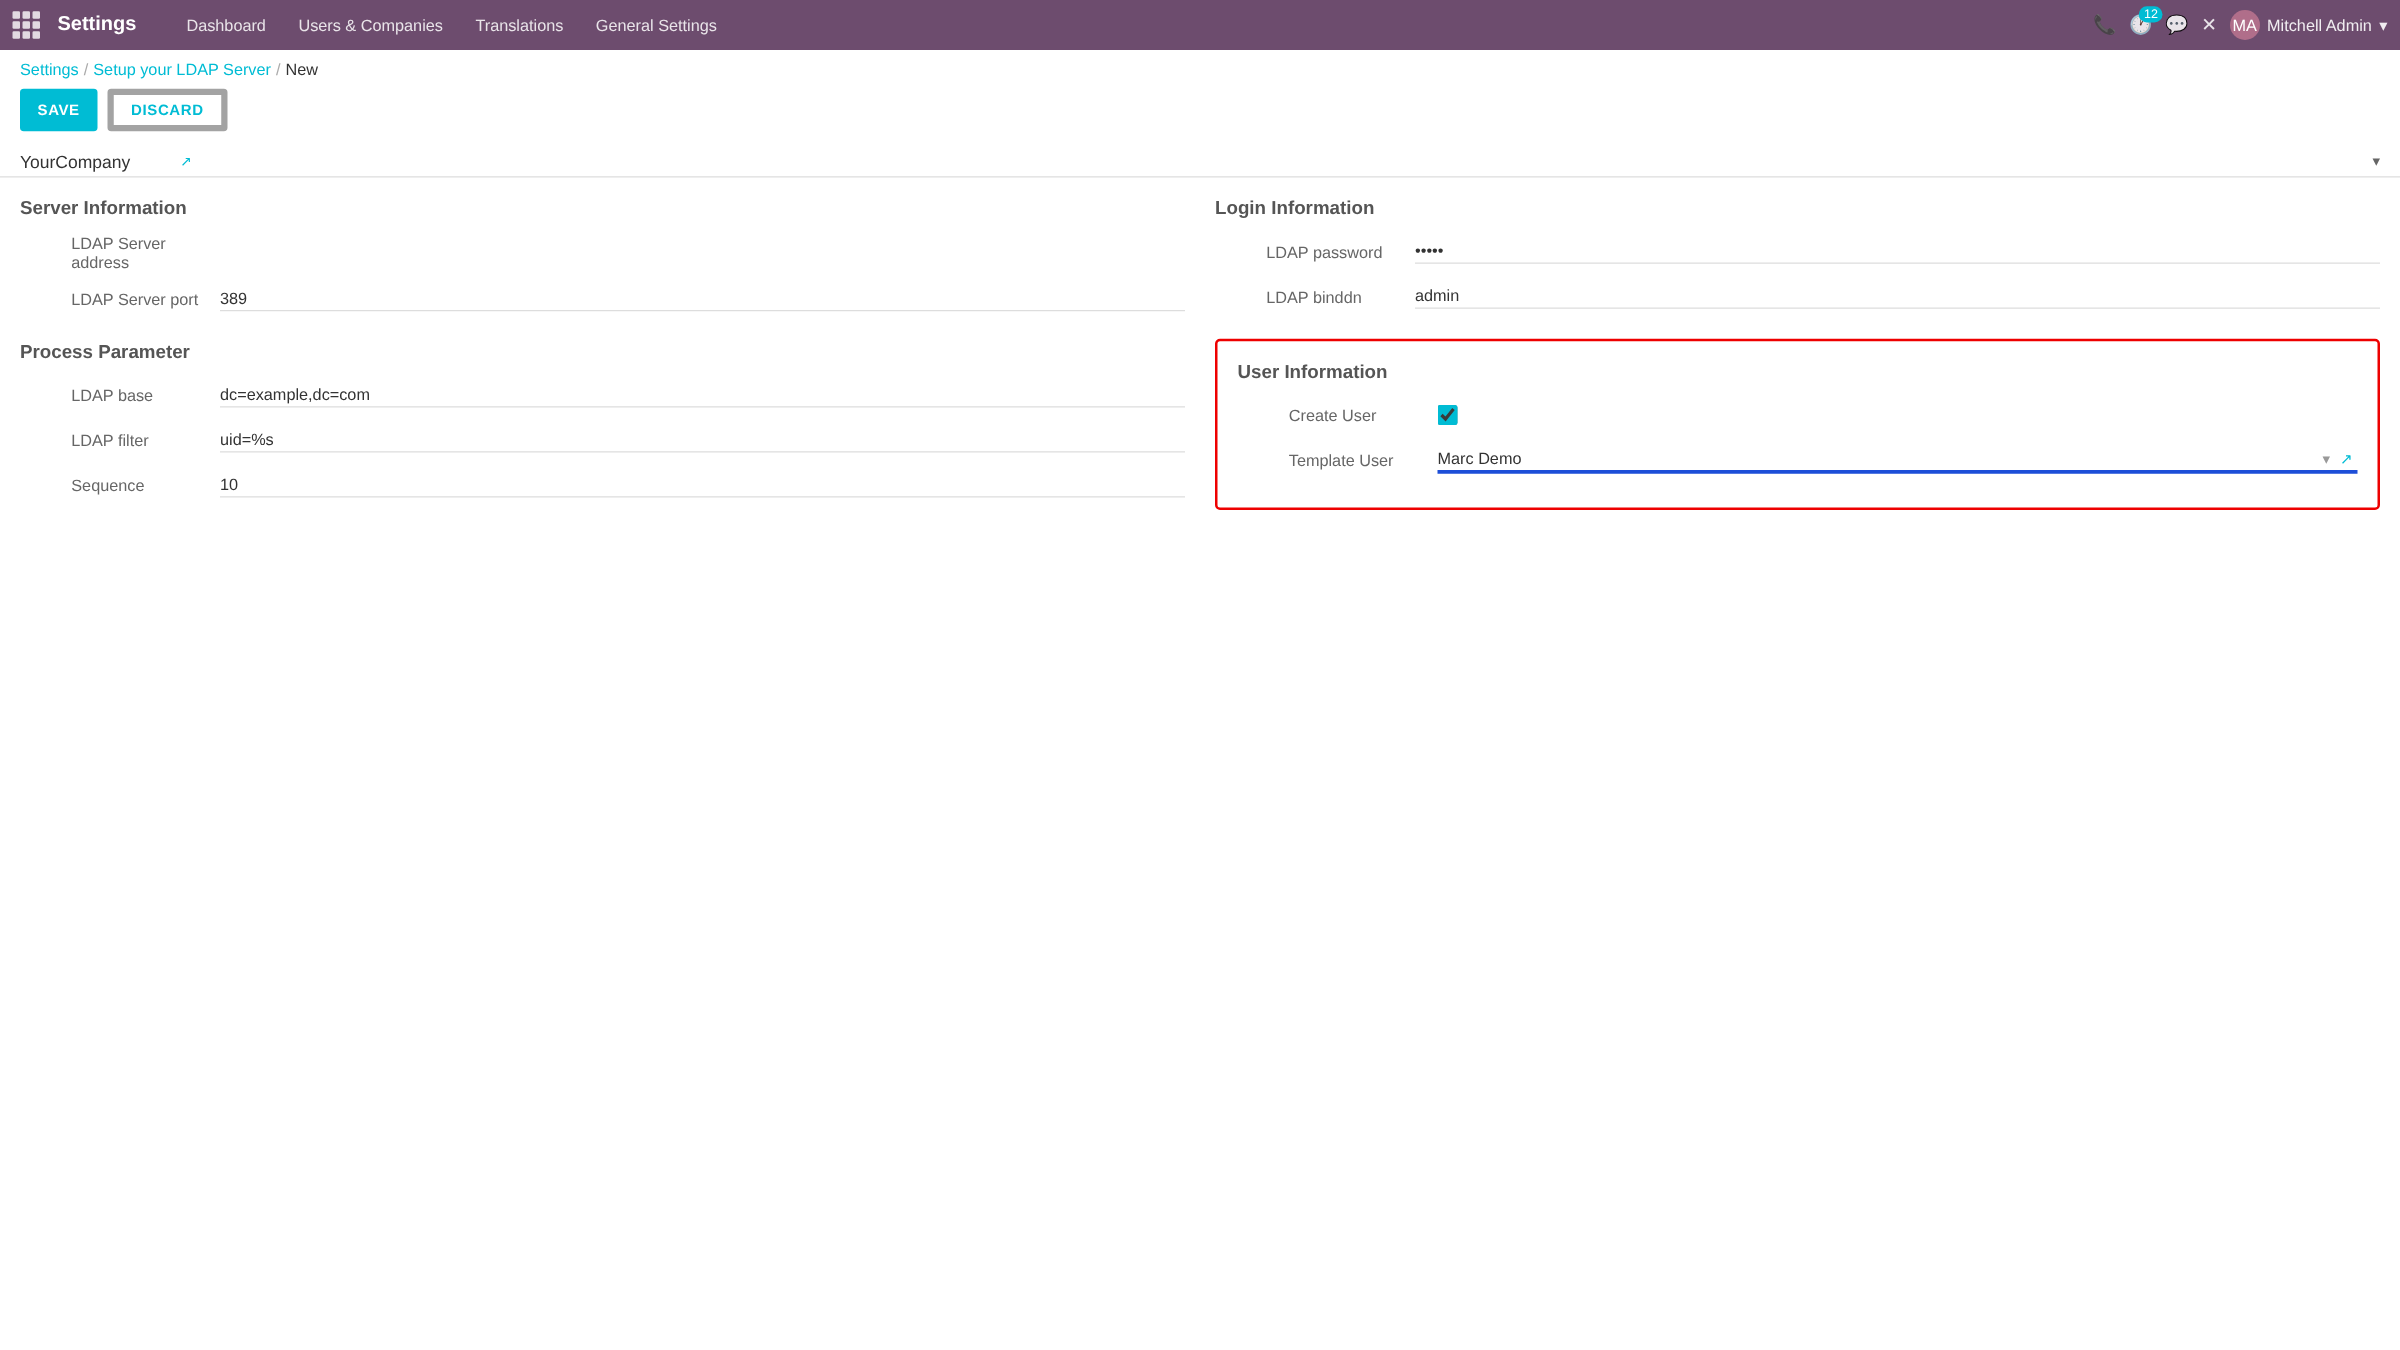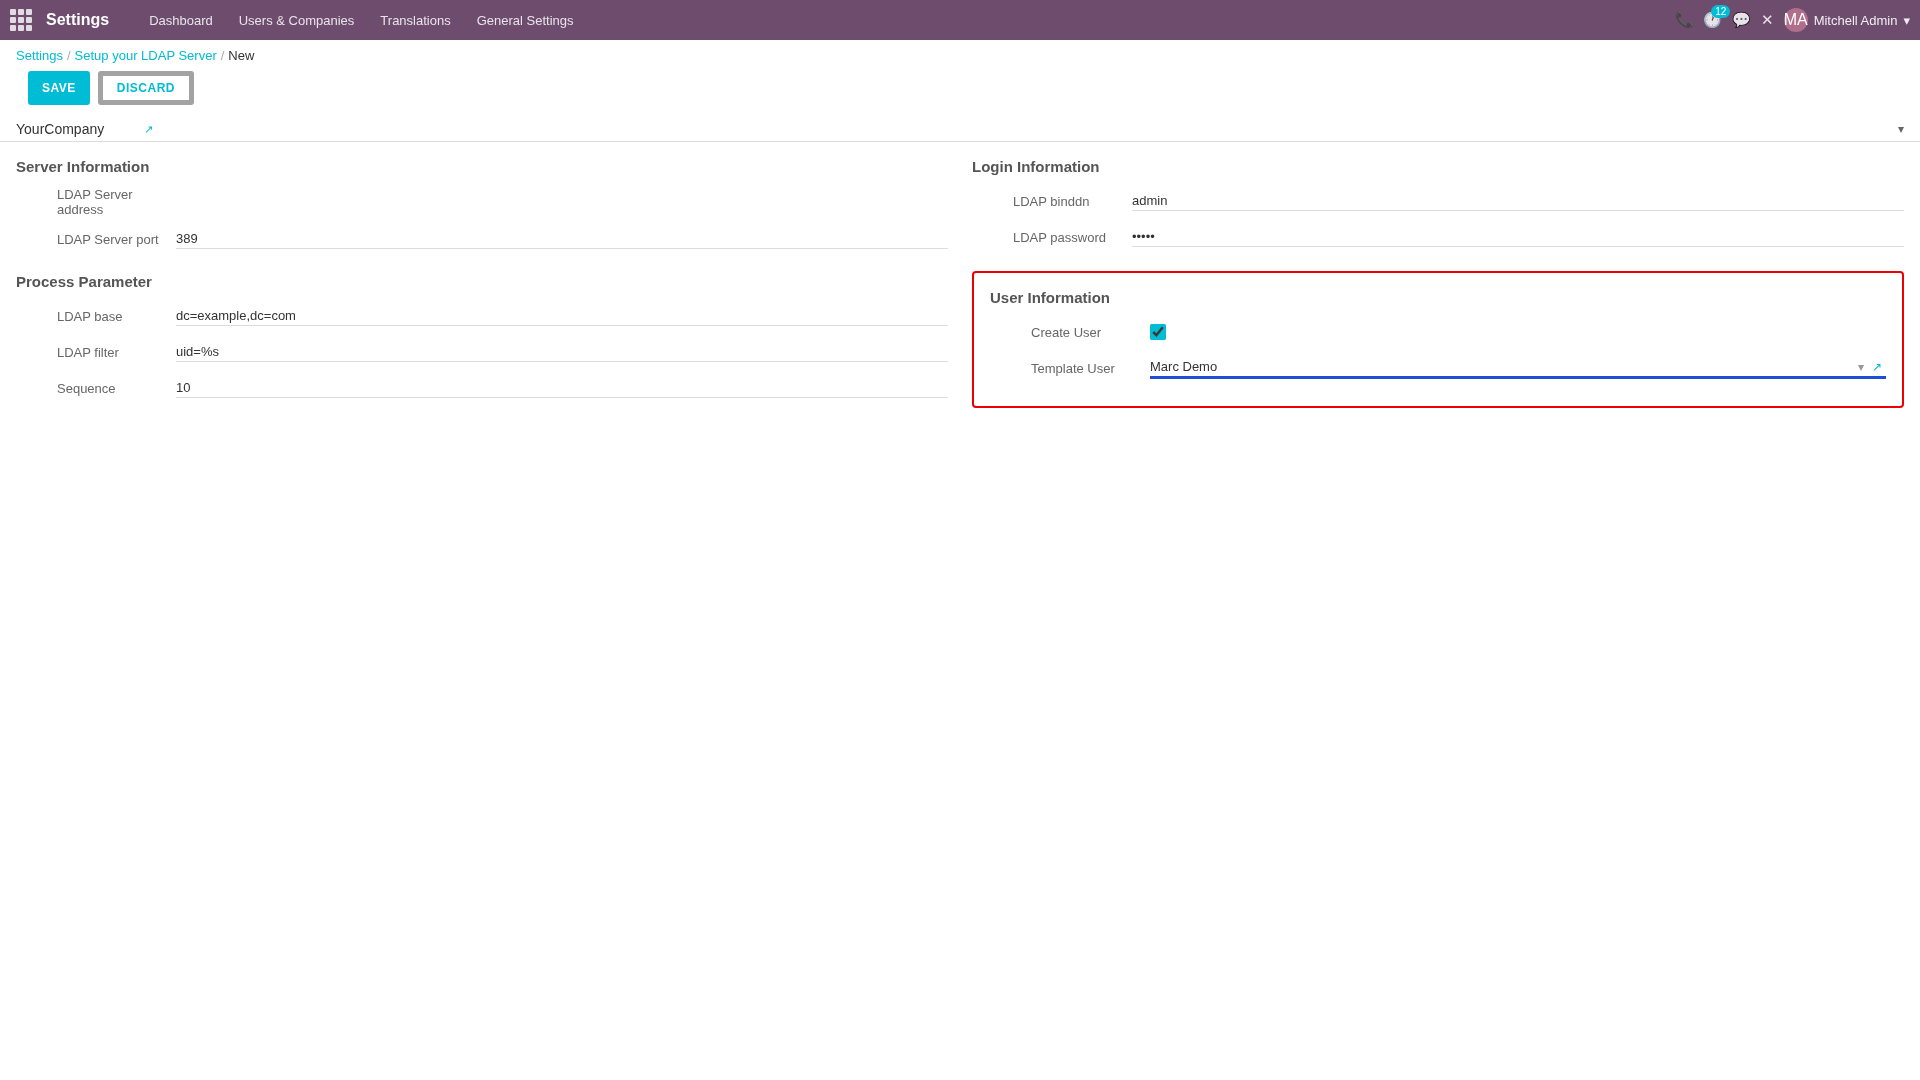--- a/index.html
+++ b/index.html
@@ -83,21 +83,21 @@
       cursor: pointer;
       font-size: 13px;
     }
     .navbar-user-avatar {
       width: 24px; height: 24px;
       border-radius: 50%;
       background: #b06e8a;
       display: flex;
       align-items: center;
       justify-content: center;
-      font-size: 16px;
+      font-size: 13px;
       color: #fff;
     }
 
     
     .breadcrumb-bar {
       padding: 8px 16px 4px;
       display: flex;
       align-items: center;
       gap: 4px;
       font-size: 13px;
@@ -120,21 +120,20 @@
     .btn-save {
       background: #00bcd4;
       color: #fff;
       border: none;
       padding: 5px 14px;
       border-radius: 3px;
       cursor: pointer;
       font-size: 12px;
       font-weight: bold;
       letter-spacing: 0.5px;
-      margin-left: 12px;
     }
     .btn-discard {
       background: transparent;
       color: #00bcd4;
       border: 5px solid #a3a3a3;
       padding: 5px 14px;
       border-radius: 3px;
       cursor: pointer;
       font-size: 12px;
       font-weight: bold;
@@ -352,27 +351,27 @@
       </div>
 
     </div>
 
     <div>
 
       <div>
         <div class="section-title">Login Information</div>
 
         <div class="field-row">
+          <span class="field-label">LDAP password</span>
+          <input class="field-input" type="password" value="admin" style="">
+        </div>
+
+        <div class="field-row">
           <span class="field-label">LDAP binddn</span>
           <input class="field-input" type="text" value="admin" style="">
-        </div>
-
-        <div class="field-row">
-          <span class="field-label">LDAP password</span>
-          <input class="field-input" type="password" value="admin" style="">
         </div>
       </div>
 
       <div class="section-divider"></div>
 
       <div class="user-info-box">
         <div class="section-title">User Information</div>
 
         <div class="field-row">
           <span class="field-label">Create User</span>

